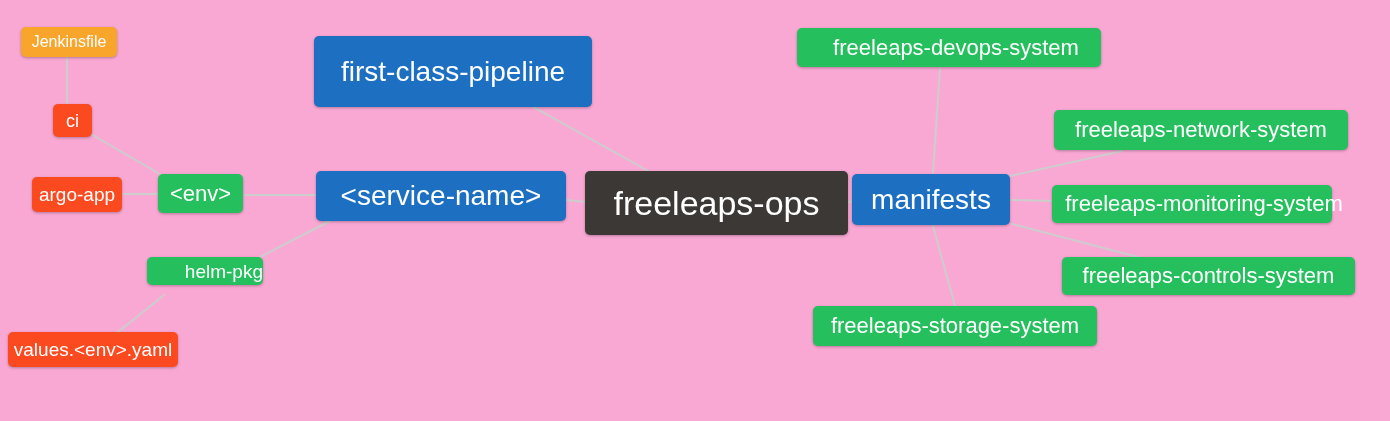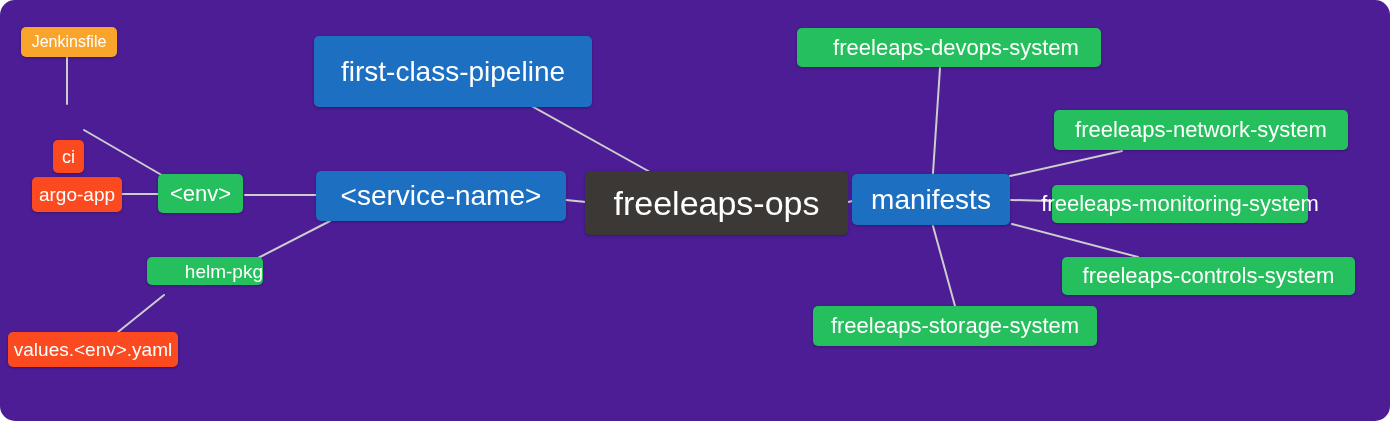--- a/index.html
+++ b/index.html
@@ -39,41 +39,41 @@
   .node span { display: inline-block; }
   .edge {
     stroke-width: 2;
     fill: none;
     stroke-linecap: round;
   }
 </style>
 </head>
 <body>
 
-<div id="canvas" style="background: #4c1d95; border-radius: 15px;">
+<div id="canvas" style="background: #f9a8d4;">
   <svg id="edge-layer" xmlns="http://www.w3.org/2000/svg">
       <line x1="67" y1="57" x2="67" y2="104" class="edge" stroke="#cdcdcd"></line>
       <line x1="84" y1="130" x2="165" y2="177" class="edge" stroke="#cdcdcd"></line>
       <line x1="122" y1="194" x2="158" y2="194" class="edge" stroke="#cdcdcd"></line>
       <line x1="245" y1="195" x2="316" y2="195" class="edge" stroke="#cdcdcd"></line>
       <line x1="330" y1="221" x2="258" y2="258" class="edge" stroke="#cdcdcd"></line>
       <line x1="164" y1="295" x2="118" y2="332" class="edge" stroke="#cdcdcd"></line>
       <line x1="503" y1="90" x2="650" y2="172" class="edge" stroke="#cdcdcd"></line>
       <line x1="566" y1="200" x2="586" y2="202" class="edge" stroke="#cdcdcd"></line>
       <line x1="848" y1="202" x2="853" y2="201" class="edge" stroke="#cdcdcd"></line>
       <line x1="933" y1="173" x2="940" y2="68" class="edge" stroke="#cdcdcd"></line>
       <line x1="1010" y1="176" x2="1122" y2="151" class="edge" stroke="#cdcdcd"></line>
       <line x1="1011" y1="200" x2="1052" y2="201" class="edge" stroke="#cdcdcd"></line>
       <line x1="1012" y1="224" x2="1138" y2="257" class="edge" stroke="#cdcdcd"></line>
       <line x1="933" y1="226" x2="955" y2="306" class="edge" stroke="#cdcdcd"></line>
     </svg>
 <div class="node" style="left: 21px; top: 27px; width: 96px; height: 30px; background: rgb(249, 165, 44); color: rgb(255, 255, 255); font-size: 16px;">
       <span>Jenkinsfile</span>
     </div>
-    <div class="node" style="left: 53px; top: 104px; width: 31px; height: 33px; background: rgb(251, 74, 32); color: rgb(255, 255, 255); font-size: 18px; margin-top: 36px;">
+    <div class="node" style="left: 53px; top: 104px; width: 39px; height: 33px; background: rgb(251, 74, 32); color: rgb(255, 255, 255); font-size: 18px;">
       <span>ci</span>
     </div>
     <div class="node" style="left: 32px; top: 177px; width: 90px; height: 35px; background: rgb(251, 74, 32); color: rgb(255, 255, 255); font-size: 19px;">
       <span>argo-app</span>
     </div>
     <div class="node" style="left: 158px; top: 174px; width: 85px; height: 39px; background: rgb(37, 192, 93); color: rgb(255, 255, 255); font-size: 22px;">
       <span>&lt;env&gt;</span>
     </div>
     <div class="node" style="left: 147px; top: 257px; width: 116px; height: 28px; background: rgb(37, 192, 93); color: rgb(255, 255, 255); font-size: 19px; justify-content: flex-end;">
       <span>helm-pkg</span>
@@ -92,21 +92,21 @@
     </div>
     <div class="node" style="left: 852px; top: 174px; width: 158px; height: 51px; background: rgb(29, 111, 194); color: rgb(255, 255, 255); font-size: 28px;">
       <span>manifests</span>
     </div>
     <div class="node" style="left: 797px; top: 28px; width: 290px; height: 39px; background: rgb(37, 192, 93); color: rgb(255, 255, 255); font-size: 22px; padding-left: 14px;">
       <span>freeleaps-devops-system</span>
     </div>
     <div class="node" style="left: 1054px; top: 110px; width: 294px; height: 40px; background: rgb(37, 192, 93); color: rgb(255, 255, 255); font-size: 22px;">
       <span>freeleaps-network-system</span>
     </div>
-    <div class="node" style="left: 1052px; top: 185px; width: 256px; height: 38px; background: rgb(37, 192, 93); color: rgb(255, 255, 255); font-size: 22px;">
+    <div class="node" style="left: 1052px; top: 185px; width: 256px; height: 38px; background: rgb(37, 192, 93); color: rgb(255, 255, 255); font-size: 22px; padding-left: 24px;">
       <span>freeleaps-monitoring-system</span>
     </div>
     <div class="node" style="left: 1062px; top: 257px; width: 293px; height: 38px; background: rgb(37, 192, 93); color: rgb(255, 255, 255); font-size: 22px;">
       <span>freeleaps-controls-system</span>
     </div>
     <div class="node" style="left: 813px; top: 306px; width: 284px; height: 40px; background: rgb(37, 192, 93); color: rgb(255, 255, 255); font-size: 22px;">
       <span>freeleaps-storage-system</span>
     </div>
   </div>
 

